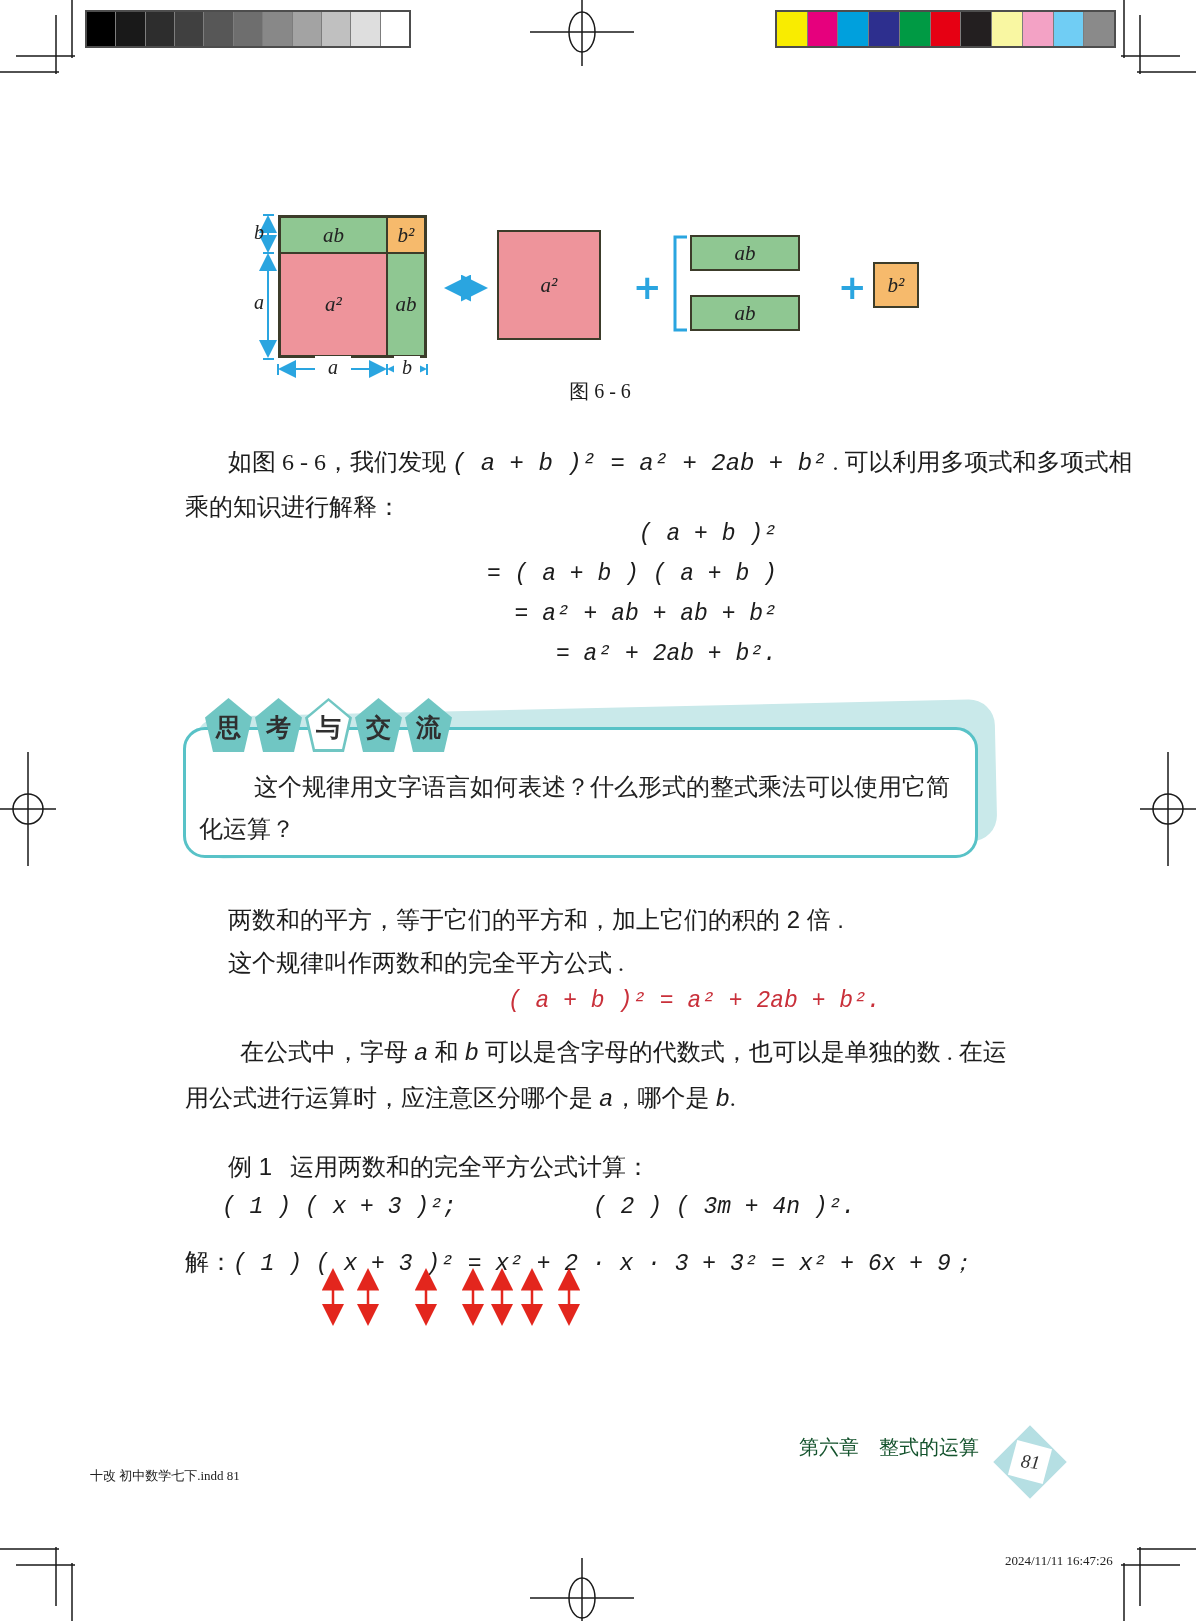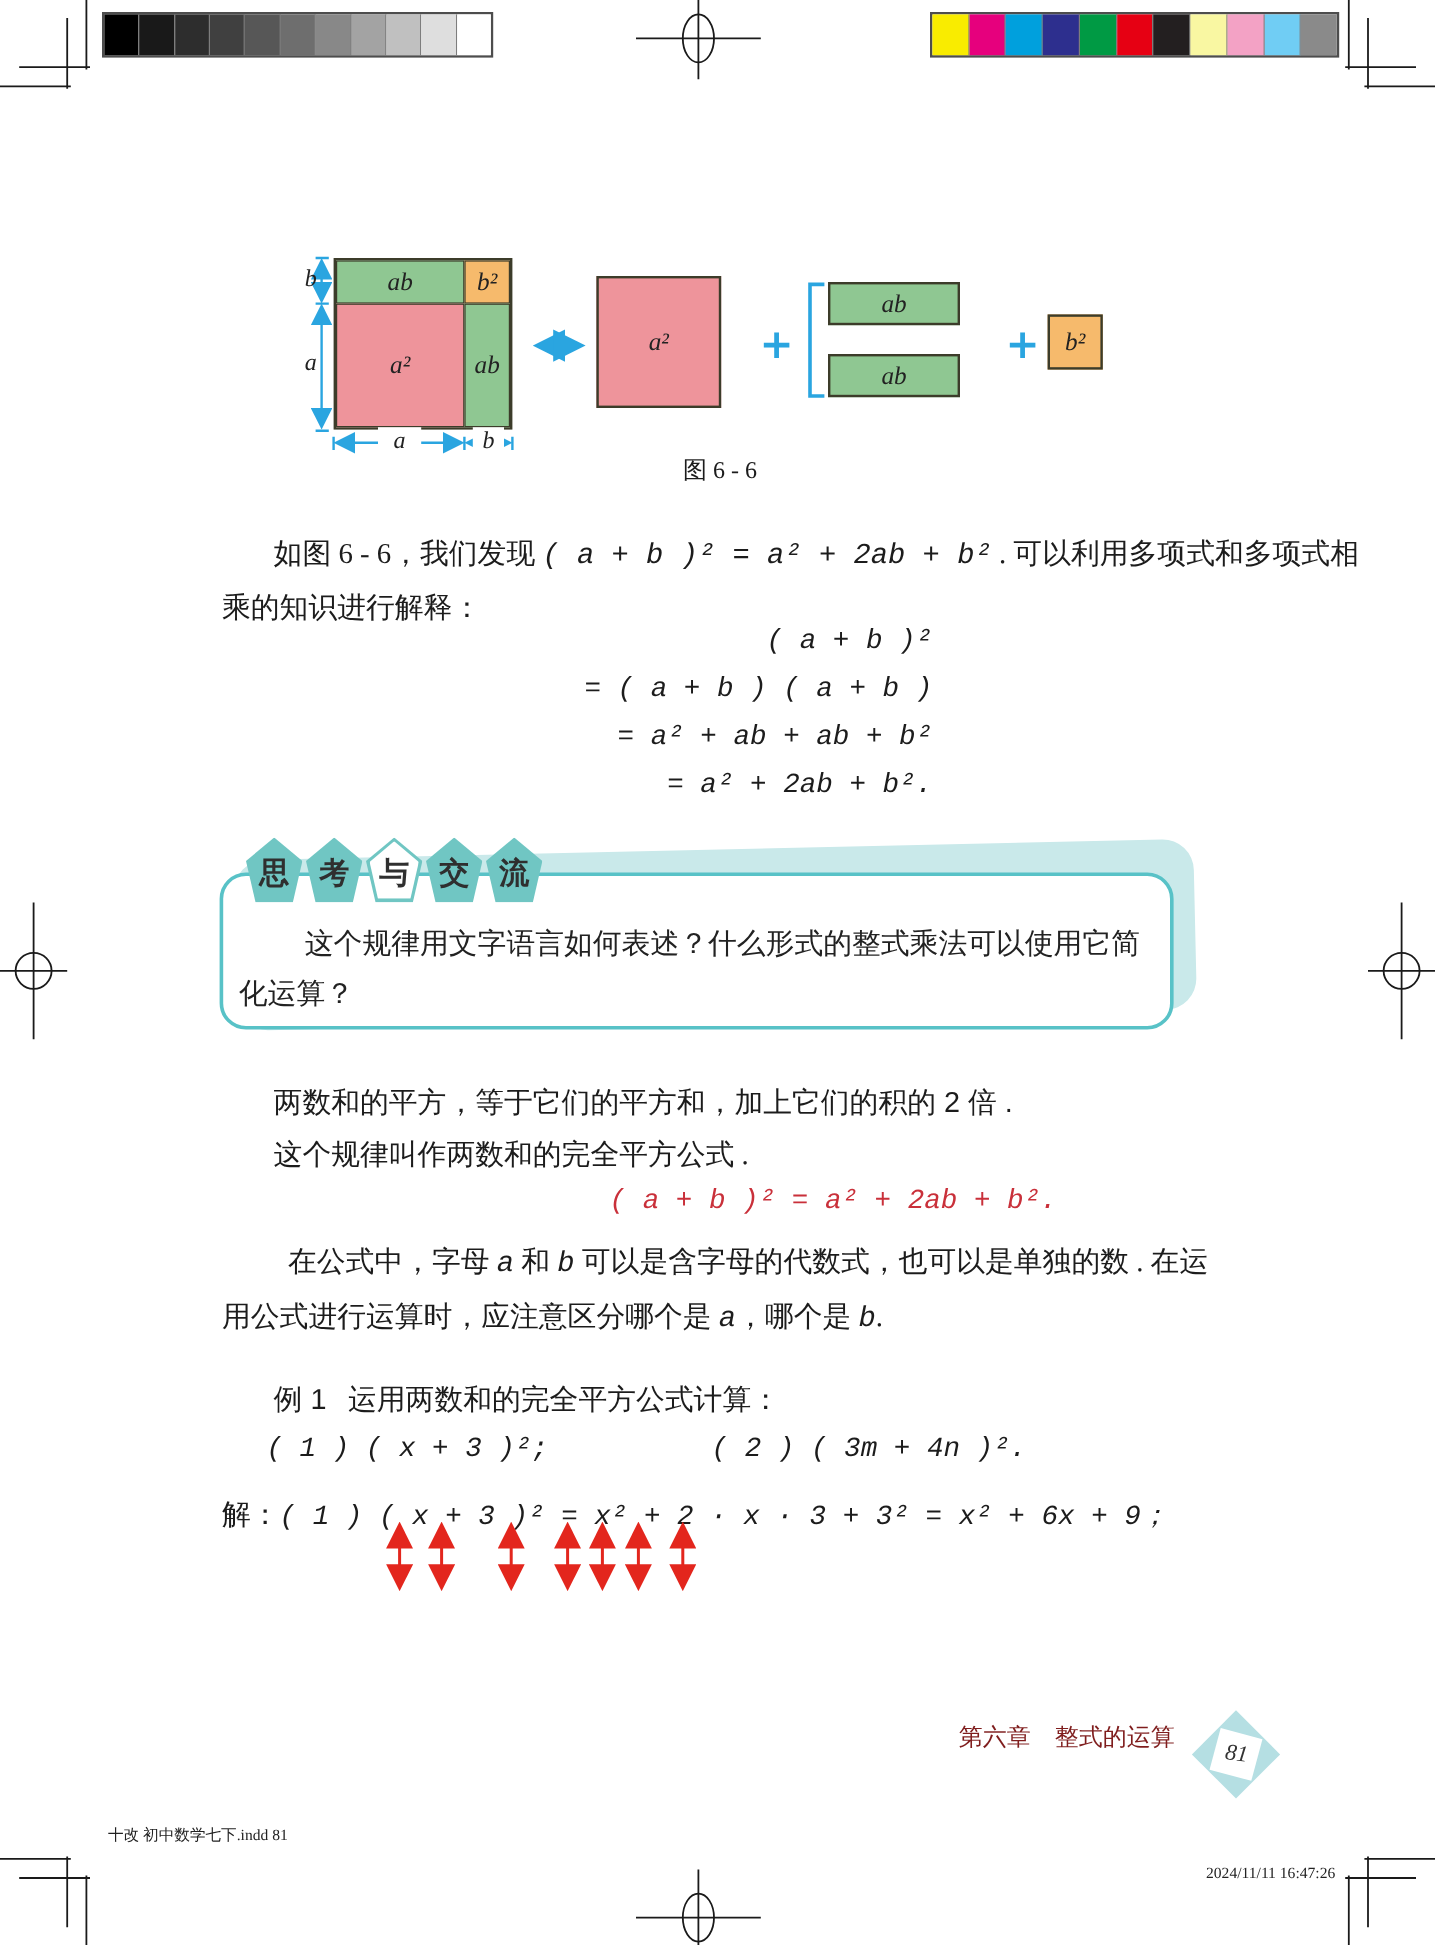--- a/index.html
+++ b/index.html
@@ -40,21 +40,21 @@
          clip-path:polygon(50% 0%,100% 36%,83% 100%,17% 100%,0% 36%);
          display:flex;align-items:flex-end;justify-content:center;}
   .badge span{font-family:"Liberation Sans","DejaVu Sans",sans-serif;font-weight:bold;font-size:25px;color:#2f2f2f;margin-bottom:8px;}
   .badge.light .inner-pent{position:absolute;left:3px;top:3px;right:3px;bottom:3px;background:#ffffff;
          clip-path:polygon(50% 0%,100% 36%,83% 100%,17% 100%,0% 36%);}
   .badge.light span{position:relative;z-index:1;}
   .tbox-content{position:absolute;font-size:24px;line-height:34px;color:#222;}
 
   .red-formula{color:#c9303a;}
   .dashed-box{position:absolute;left:309px;top:1297px;width:284px;height:60px;border:2px dashed #e3261d;box-sizing:border-box;}
-  .footer-chapter{position:absolute;left:799px;top:1434px;font-size:20px;color:#7f1d1d;}
+  .footer-chapter{position:absolute;left:799px;top:1434px;font-size:20px;color:#14532d;}
   .diamond{position:absolute;left:1004px;top:1436px;width:52px;height:52px;background:#b5dfe3;transform:rotate(45deg);}
   .diamond-inner{position:absolute;left:1012px;top:1444px;width:36px;height:36px;background:#ffffff;transform:rotate(15deg);
                  display:flex;align-items:center;justify-content:center;}
   .diamond-inner span{font-family:"Liberation Serif","DejaVu Serif",serif;font-style:italic;font-size:19px;color:#333;transform:rotate(-8deg);}
   .print-info{position:absolute;font-size:13px;color:#222;font-family:"Liberation Serif","DejaVu Serif",serif;}
   svg{display:block;}
 </style>
 </head>
 <body>
 
@@ -245,16 +245,16 @@
       <line x1="260" y1="5" x2="260" y2="53" marker-start="url(#ra)" marker-end="url(#ra)"></line>
     </g>
   </svg>
 
   <div class="footer-chapter cjk">第六章　整式的运算</div>
   <div class="diamond"></div>
   <div class="diamond-inner">
       <span>81</span>
     </div>
 
-  <div class="print-info" style="left:90px;top:1520px;">十改 初中数学七下.indd  81</div>
+  <div class="print-info" style="left:90px;top:1467px;">十改 初中数学七下.indd  81</div>
   <div class="print-info" style="left:1005px;top:1553px;">2024/11/11  16:47:26</div>
 
 </div>
 
 </body></html>

